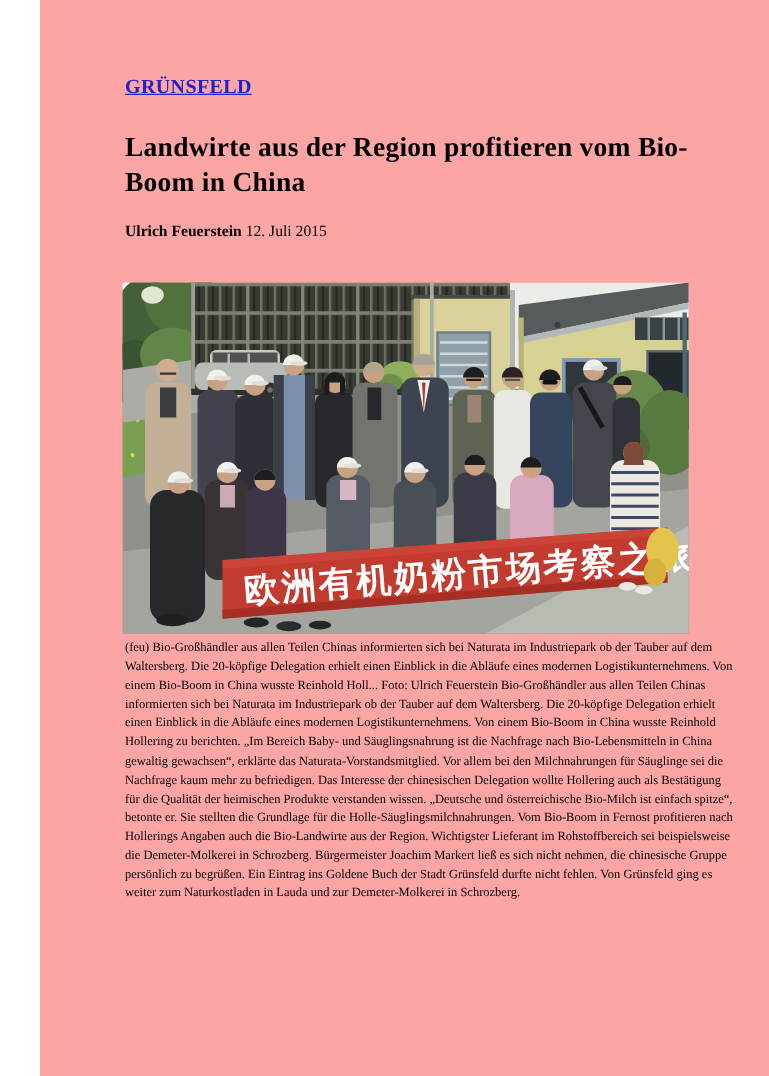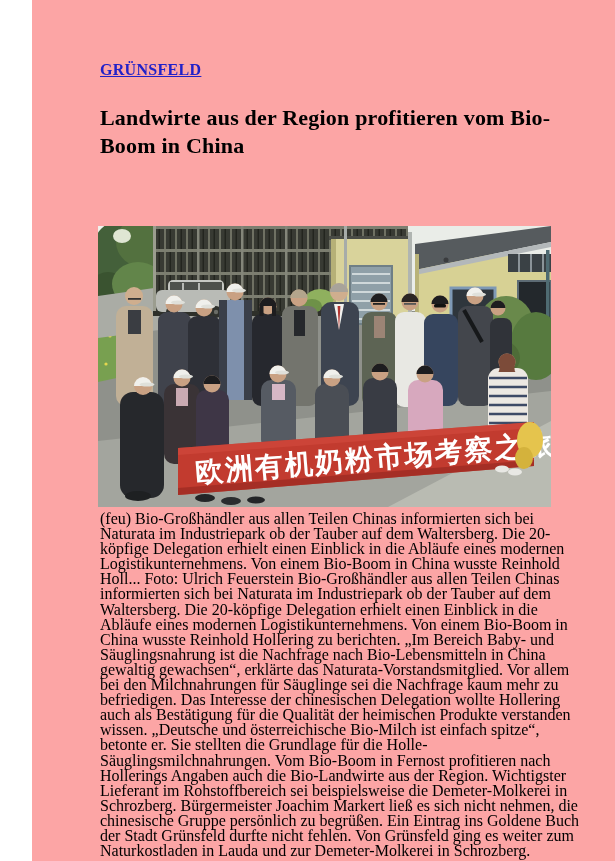--- a/index.html
+++ b/index.html
@@ -7,32 +7,33 @@
         font-family:"Liberation Serif","DejaVu Serif",serif;color:#000;margin-left:32px;}
   .cat-link{position:absolute;left:68px;top:61px;font-size:16px;font-weight:bold;
             color:#2121c8;text-decoration:underline;letter-spacing:.3px;cursor:pointer;}
   .headline{position:absolute;left:68px;top:104px;width:492px;margin:0;
             font-size:22px;line-height:27.5px;font-weight:bold;letter-spacing:.2px;}
   .meta{position:absolute;left:68px;top:178px;font-size:12.5px;line-height:14.5px;}
   .meta b{font-weight:bold;}
   .photo{position:absolute;left:66px;top:226px;width:453px;height:281px;}
   .photo svg{display:block;}
   .body-text{position:absolute;left:68px;top:511px;width:487px;margin:0;
-             font-size:16px;line-height:15.1px;text-align:left;}
+             font-size:10px;line-height:15.1px;text-align:left;}
 </style>
 </head>
 <body>
 
 <div class="page">
 
   <a class="cat-link">GRÜNSFELD</a>
 
   <h1 class="headline">Landwirte aus der Region profitieren vom Bio-Boom in China</h1>
 
   <div class="meta">
+    <div><b>Ulrich Feuerstein</b> <span>12. Juli 2015</span></div>
   </div>
 
   <div class="photo">
     <svg width="453" height="281" viewBox="0 0 453 281">
 
       <rect x="0" y="0" width="453" height="110" fill="#eaede8"></rect>
       <rect x="0" y="85" width="453" height="196" fill="#8f918b"></rect>
       <polygon points="0,215 453,165 453,281 0,281" fill="#a3a59e"></polygon>
       <polygon points="290,281 453,195 453,281" fill="#b9bbb2"></polygon>
 

